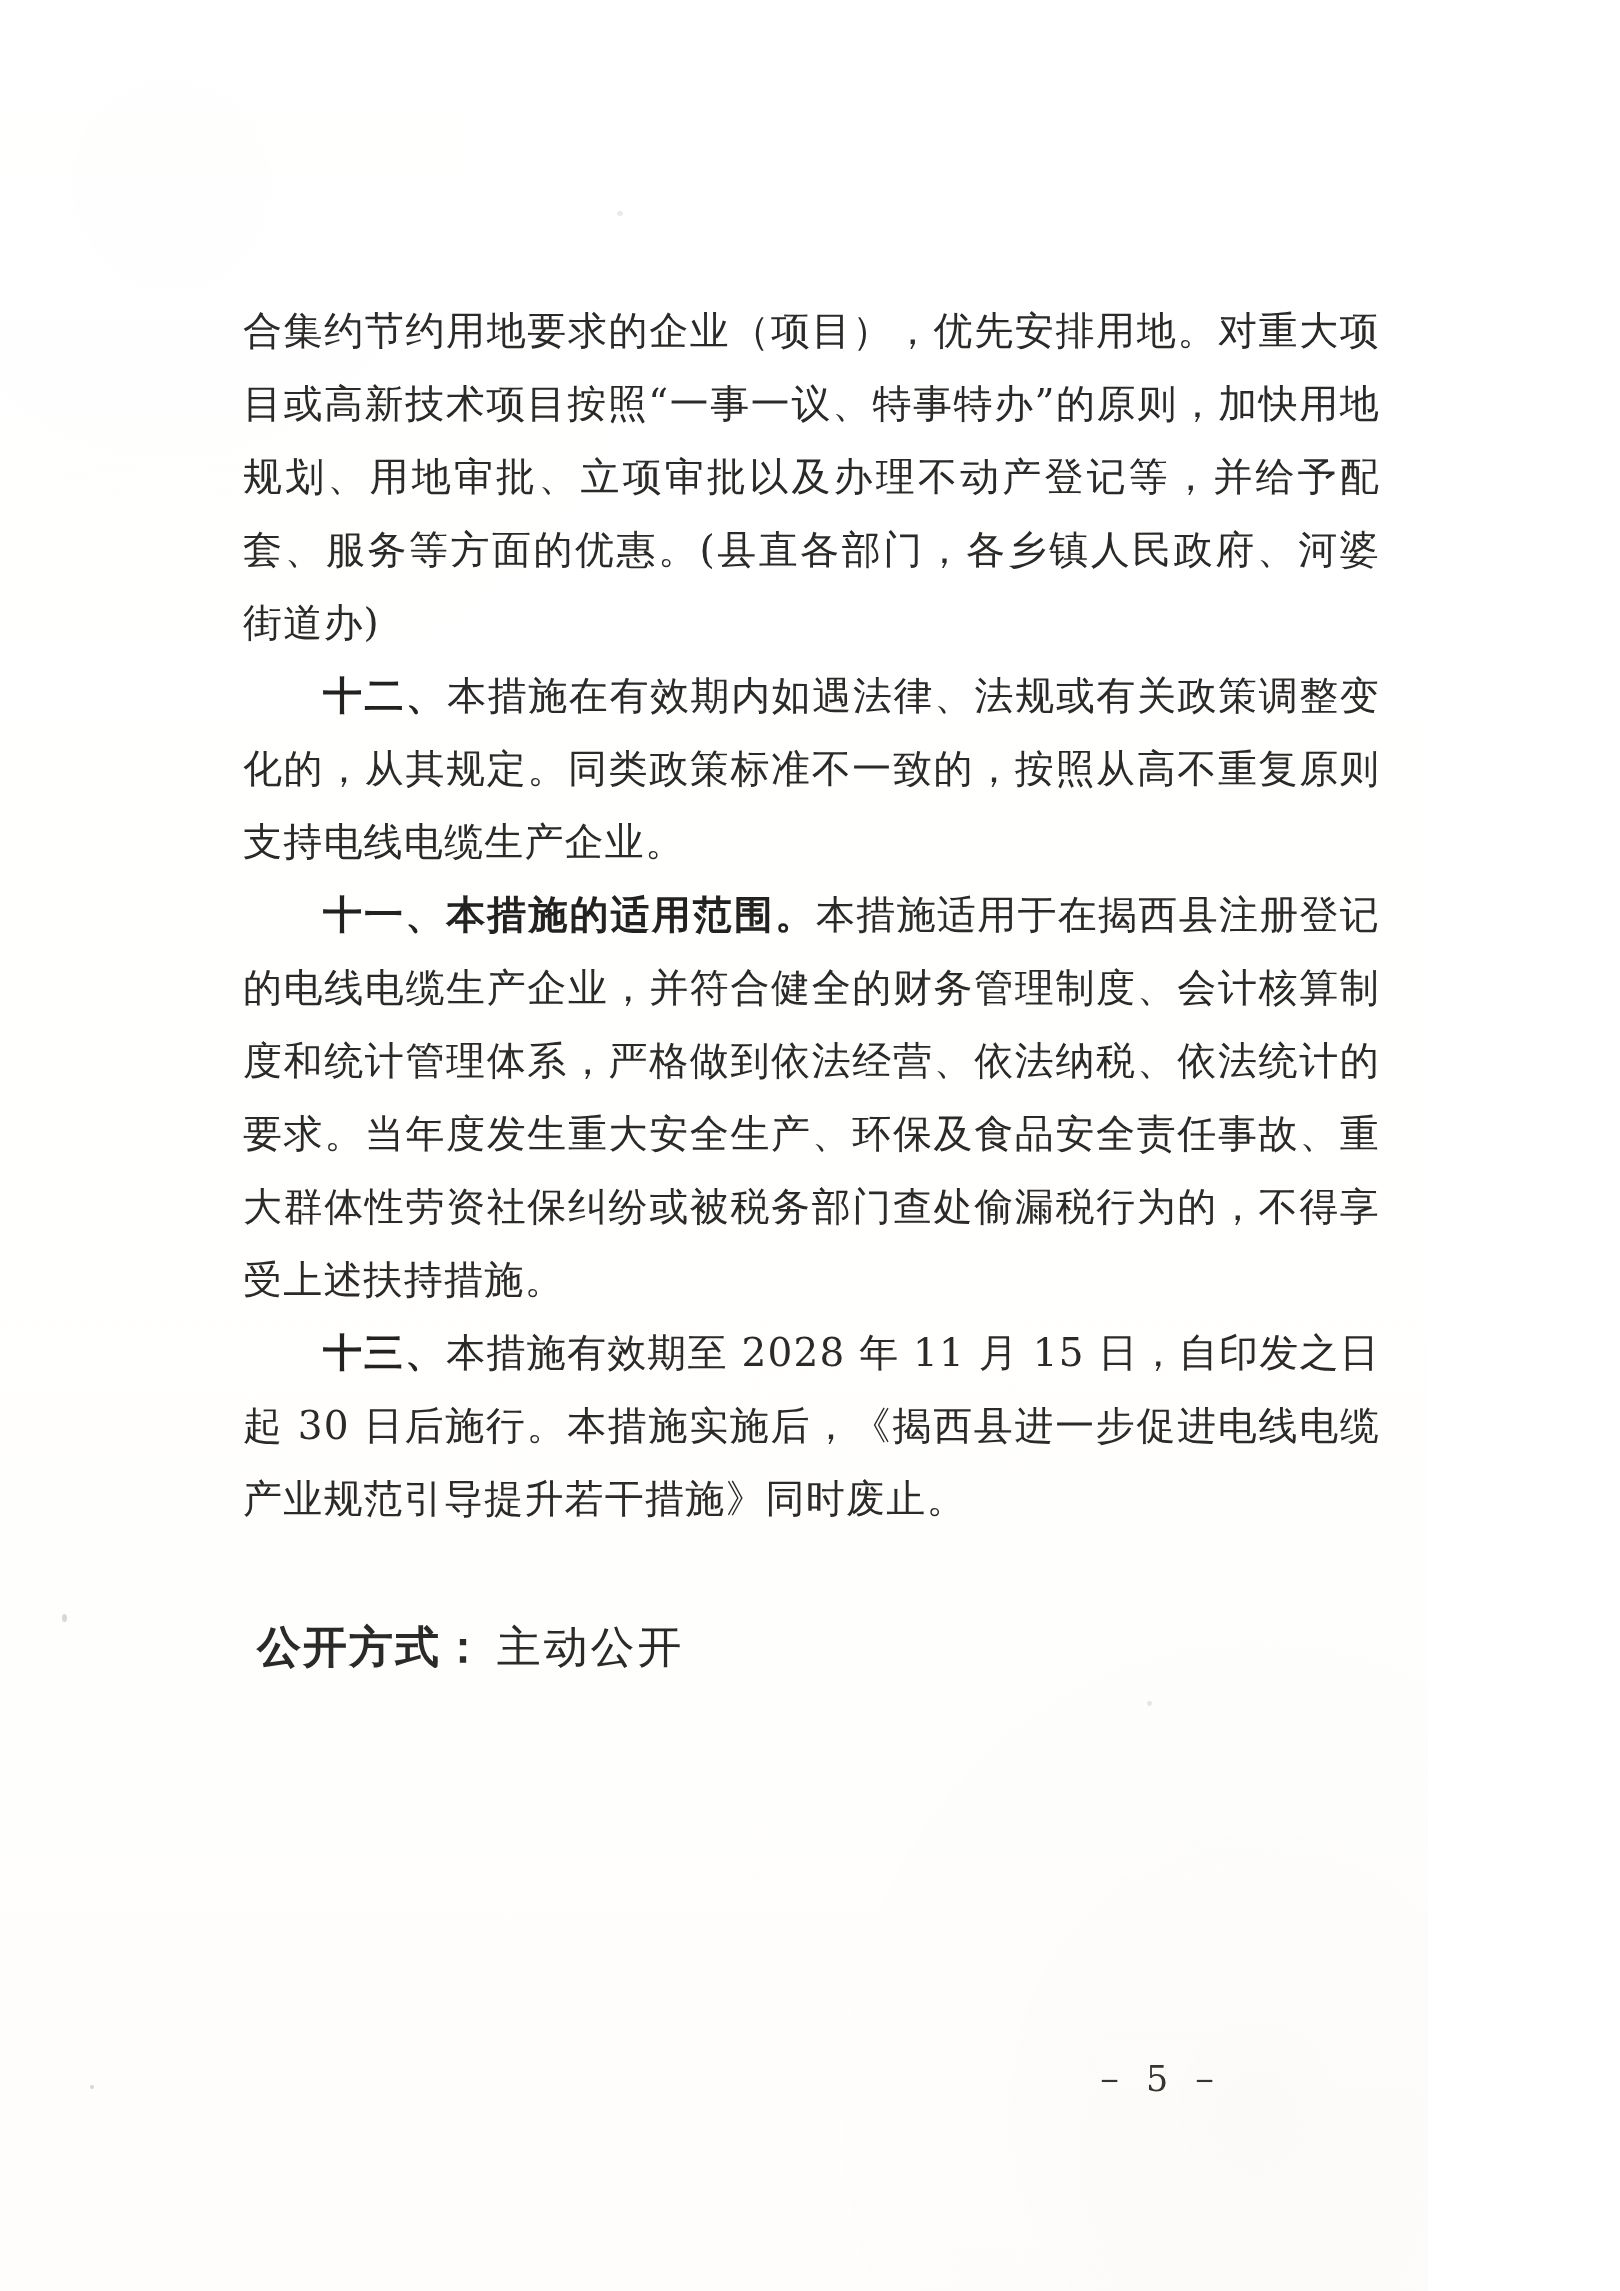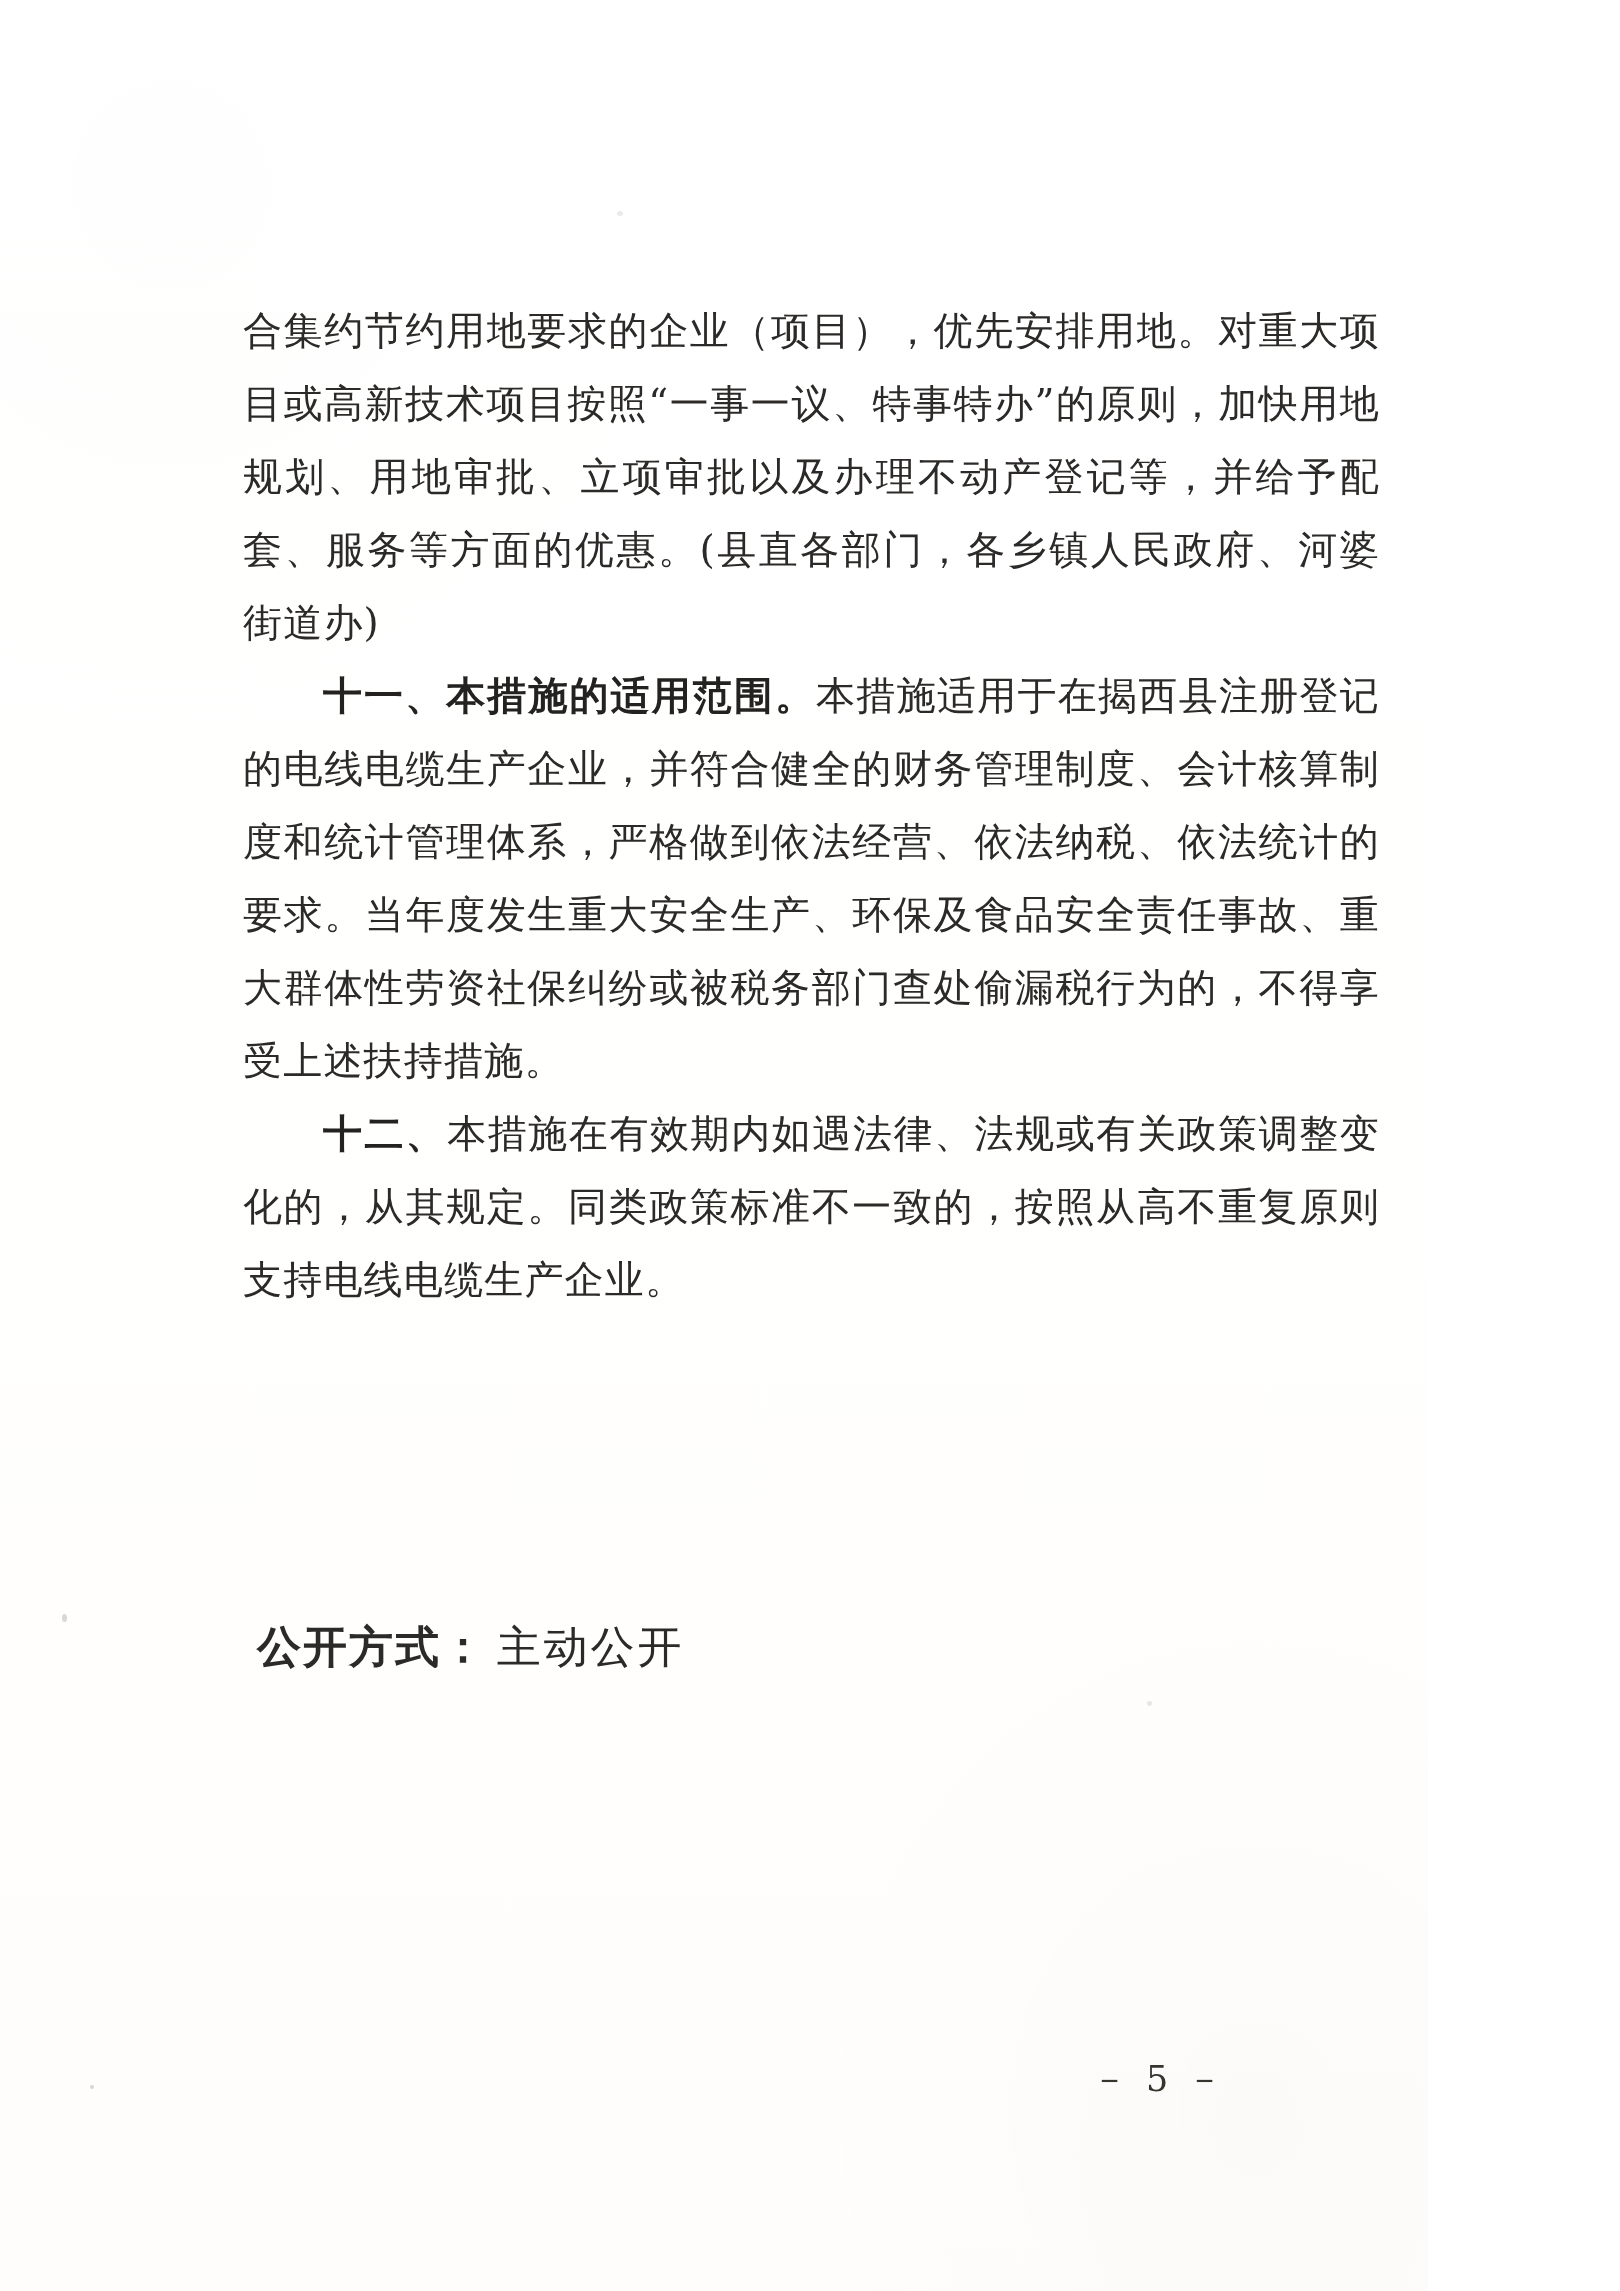--- a/index.html
+++ b/index.html
@@ -156,27 +156,30 @@
   <div class="speck" style="left:1147px; top:1701px; width:4.9px; height:4.9px; opacity:.35;"></div>
   <div class="speck" style="left:1459px; top:1818px; width:3.9px; height:3.9px; opacity:.3;"></div>
 
   <div class="content">
 
     <p class="para">
       <span>合集约节约用地要求的企业（项目），优先安排用地。对重大项目或高新技术项目按照“一事一议、特事特办”的原则，加快用地规划、用地审批、立项审批以及办理不动产登记等，并给予配套、服务等方面的优惠。(县直各部门，各乡镇人民政府、河婆街道办)</span>
     </p>
 
     <p class="para indent">
+      <span class="lead">十二、</span><span>本措施在有效期内如遇法律、法规或有关政策调整变化的，从其规定。同类政策标准不一致的，按照从高不重复原则支持电线电缆生产企业。</span>
+    </p>
+
+    <p class="para indent">
       <span class="lead">十一、本措施的适用范围。</span><span>本措施适用于在揭西县注册登记的电线电缆生产企业，并符合健全的财务管理制度、会计核算制度和统计管理体系，严格做到依法经营、依法纳税、依法统计的要求。当年度发生重大安全生产、环保及食品安全责任事故、重大群体性劳资社保纠纷或被税务部门查处偷漏税行为的，不得享受上述扶持措施。</span>
     </p>
 
     <p class="para indent">
-      <span class="lead">十二、</span><span>本措施在有效期内如遇法律、法规或有关政策调整变化的，从其规定。同类政策标准不一致的，按照从高不重复原则支持电线电缆生产企业。</span>
+      <span class="lead">十三、</span><span>本措施有效期至 2028 年 11 月 15 日，自印发之日起 30 日后施行。本措施实施后，《揭西县进一步促进电线电缆产业规范引导提升若干措施》同时废止。</span>
     </p>
-
 
   </div>
 
   <div class="disclosure">
     <span class="dlabel">公开方式：</span><span class="dvalue">主动公开</span>
   </div>
 
 
   <div class="page-number">－ 5 －</div>
 

